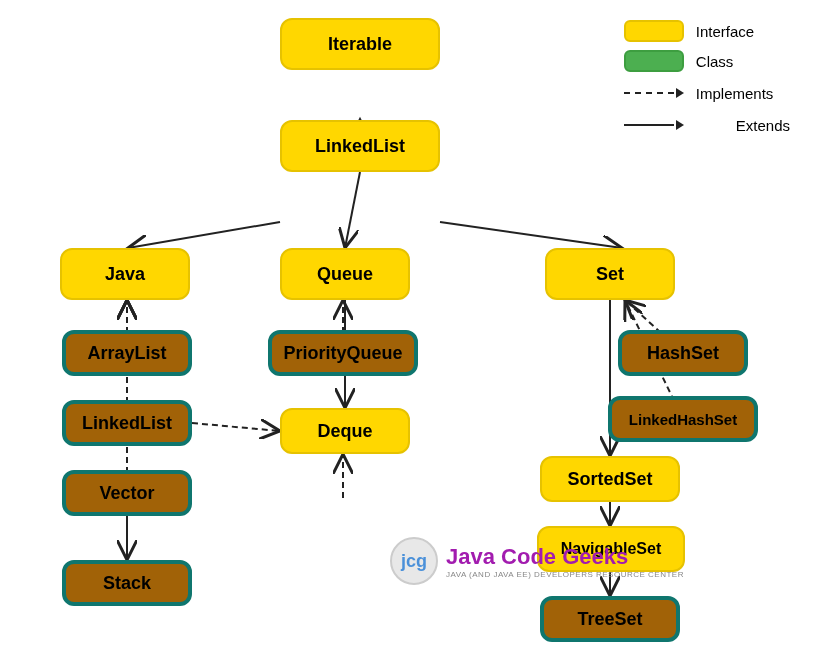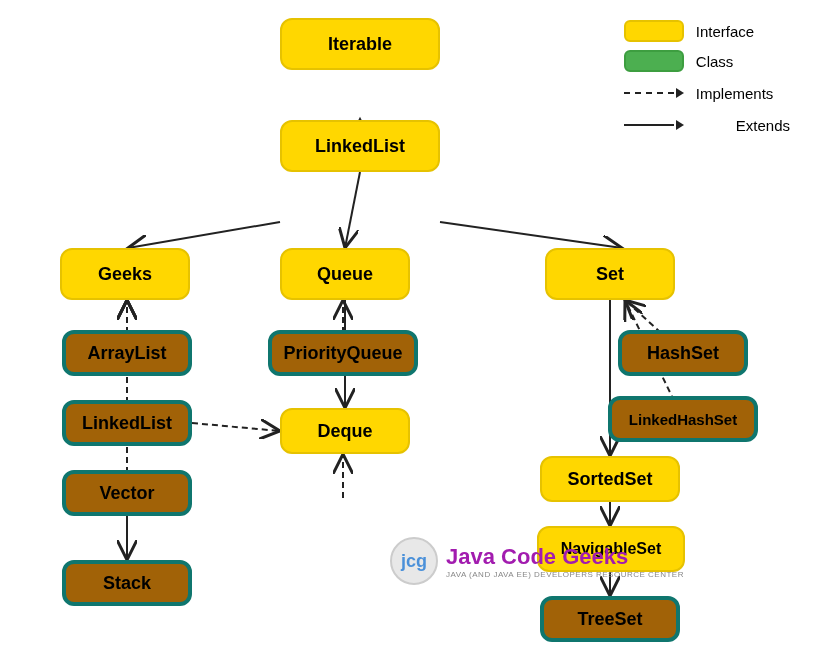--- a/index.html
+++ b/index.html
@@ -145,21 +145,21 @@
 
   <div class="node interface" style="left:280px;top:18px;width:160px;height:52px;">
     <span>Iterable</span>
   </div>
 
   <div class="node interface" style="left:280px;top:120px;width:160px;height:52px;">
     <span>LinkedList</span>
   </div>
 
   <div class="node interface" style="left:60px;top:248px;width:130px;height:52px;">
-    <span>Geeks</span>
+    <span>Java</span>
   </div>
 
   <div class="node interface" style="left:280px;top:248px;width:130px;height:52px;">
     <span>Queue</span>
   </div>
 
   <div class="node interface" style="left:545px;top:248px;width:130px;height:52px;">
     <span>Set</span>
   </div>
 

